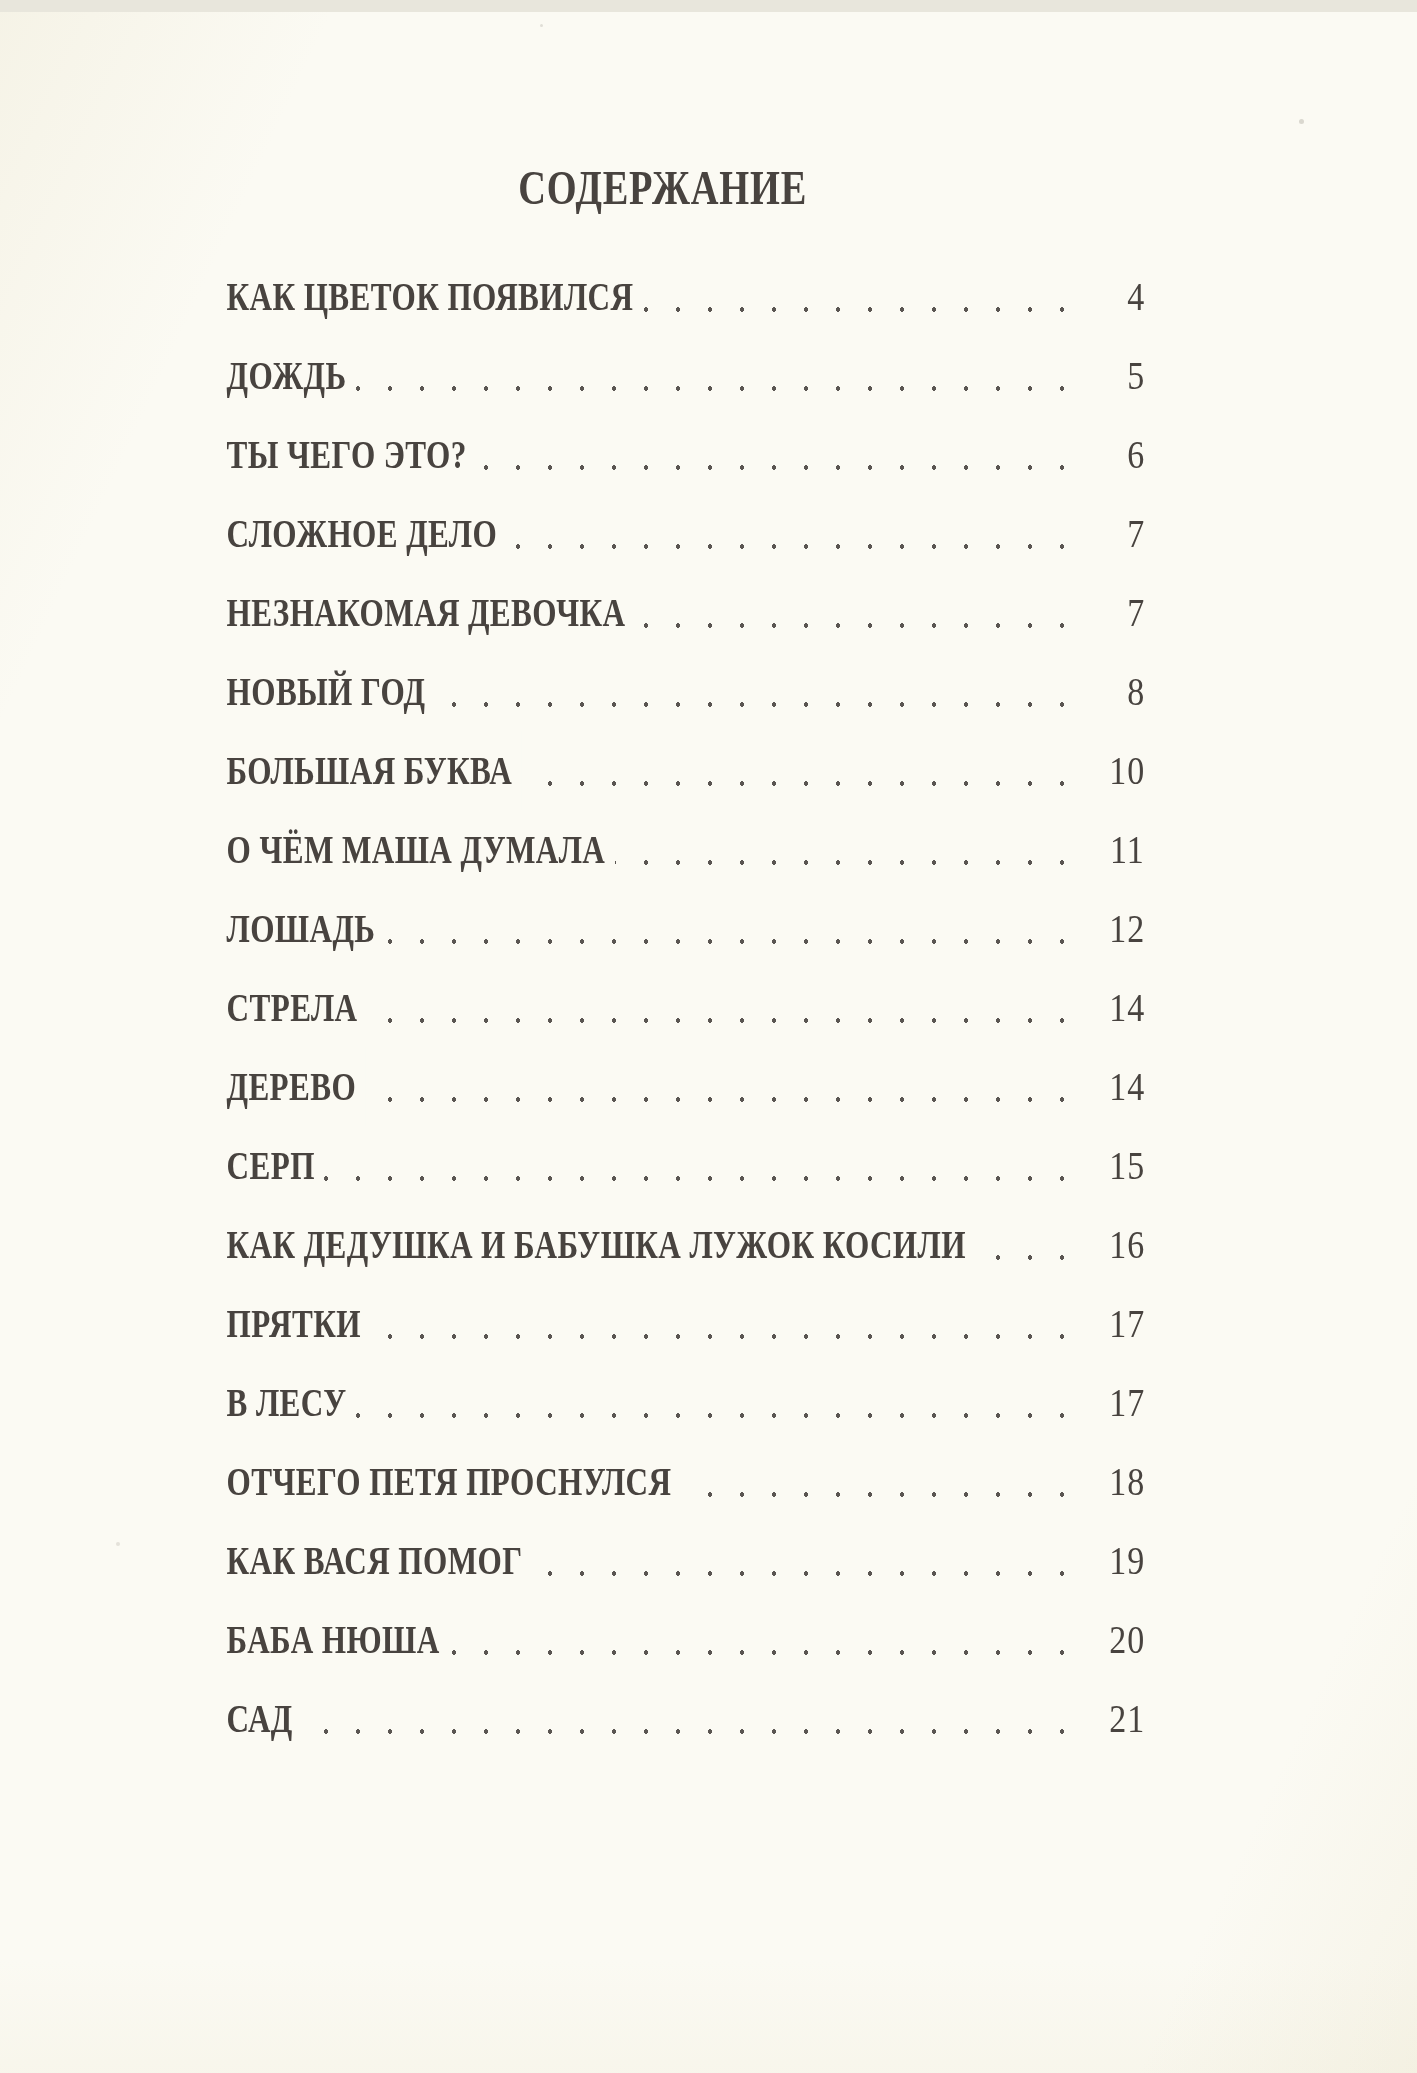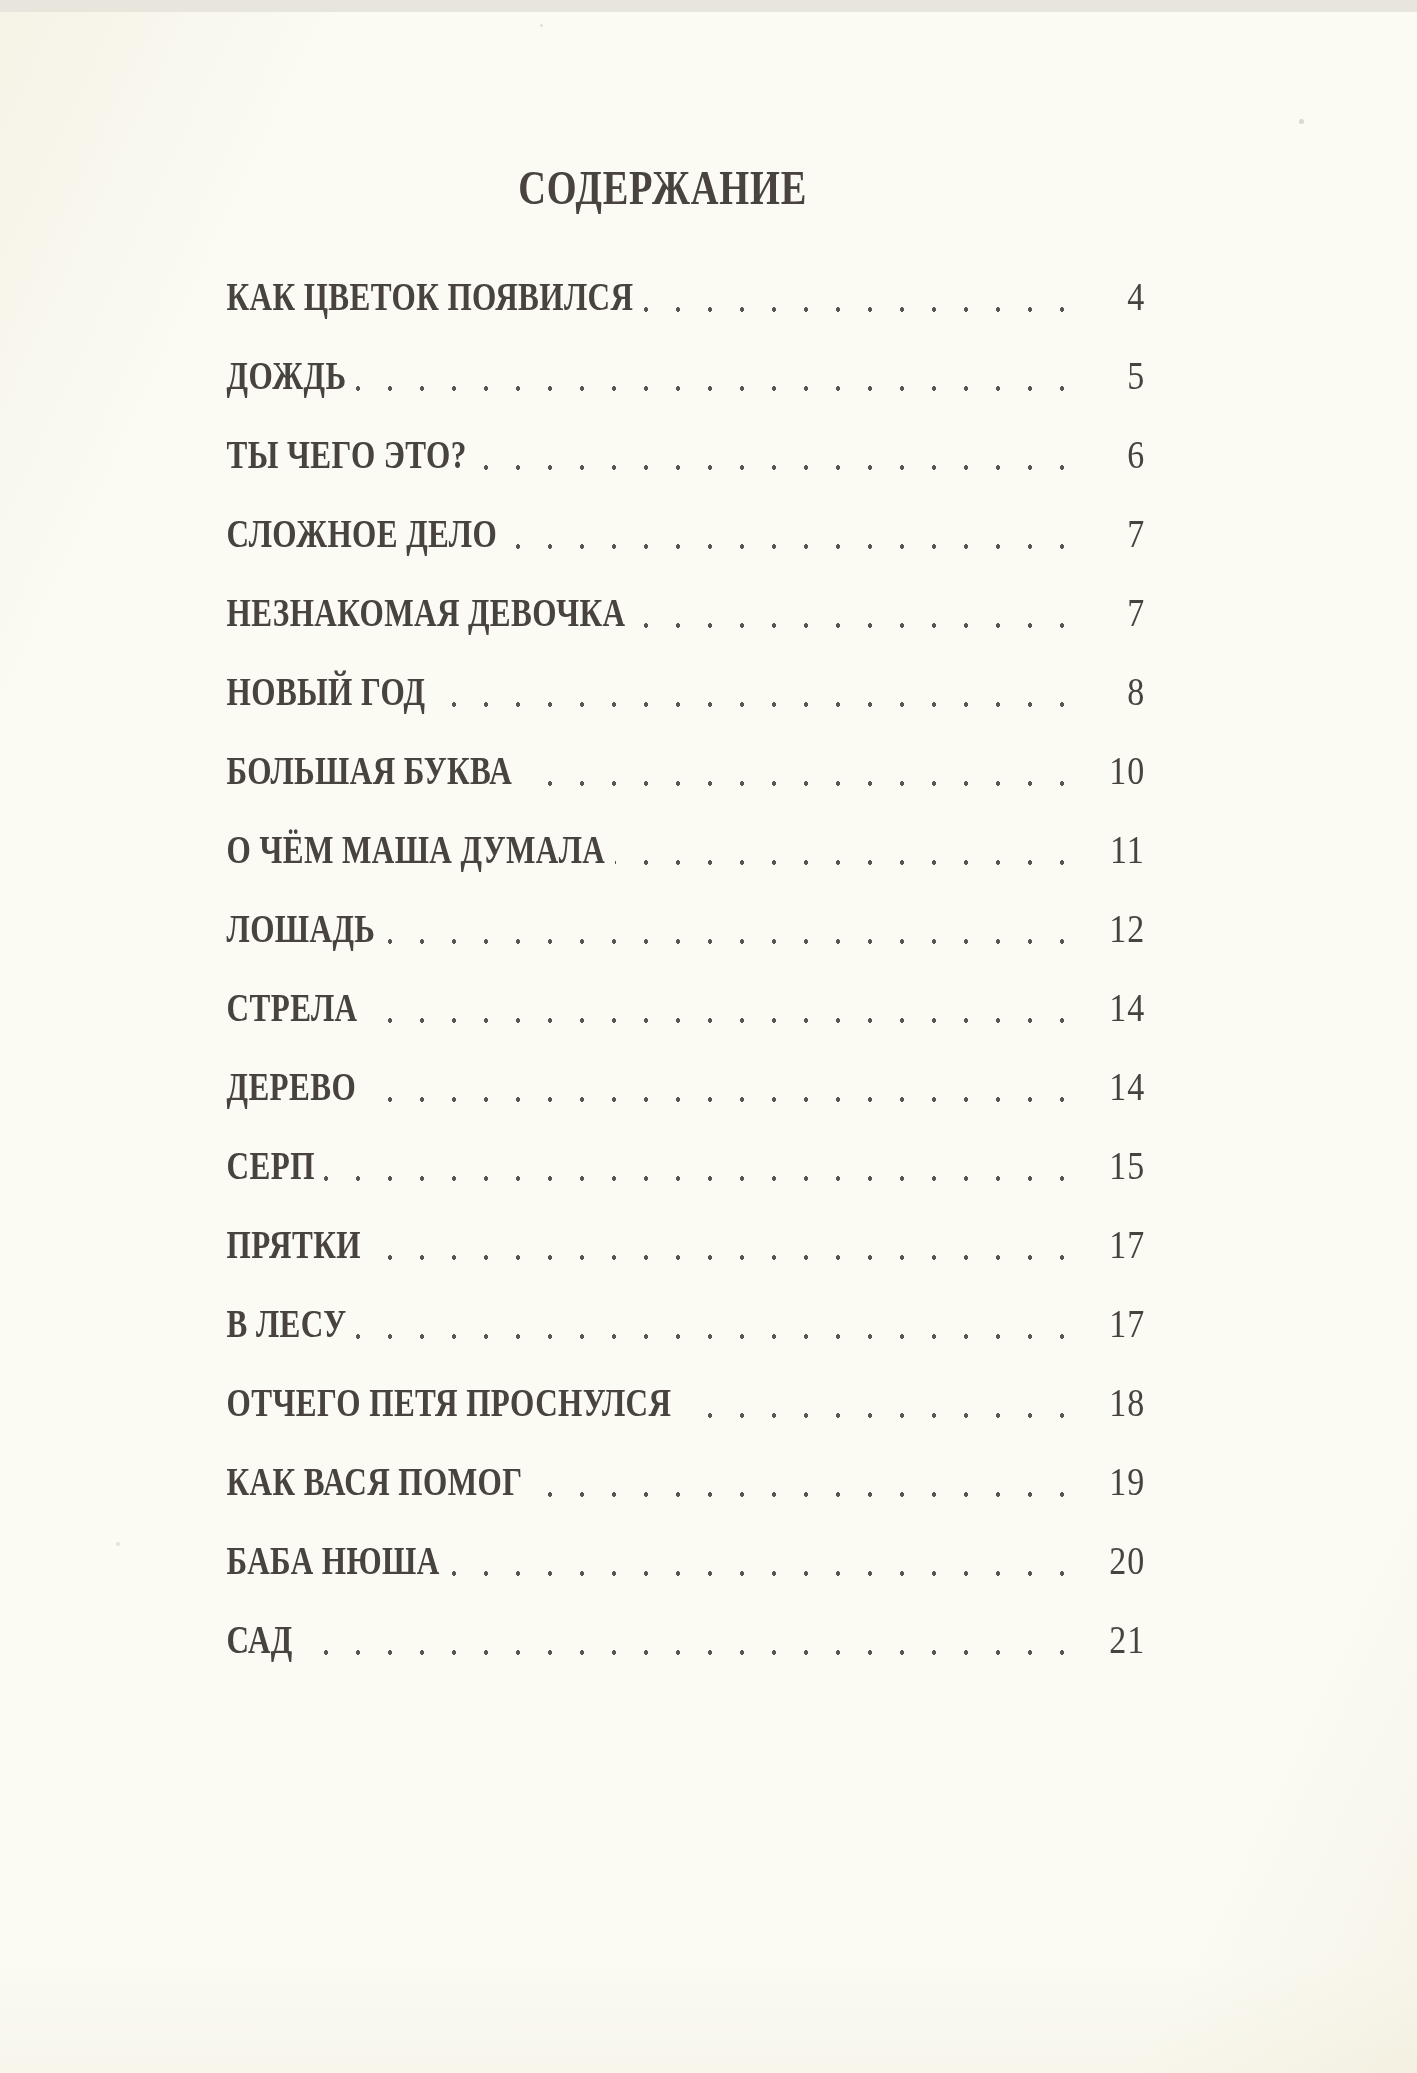--- a/index.html
+++ b/index.html
@@ -121,20 +121,24 @@
       </div>
       <div class="row">
         <span class="t">ДЕРЕВО</span>
         <span class="p">14</span>
       </div>
       <div class="row">
         <span class="t">СЕРП</span>
         <span class="p">15</span>
       </div>
       <div class="row">
+        <span class="t">КАК ДЕДУШКА И БАБУШКА ЛУЖОК КОСИЛИ</span>
+        <span class="p">16</span>
+      </div>
+      <div class="row">
         <span class="t">ПРЯТКИ</span>
         <span class="p">17</span>
       </div>
       <div class="row">
         <span class="t">В ЛЕСУ</span>
         <span class="p">17</span>
       </div>
       <div class="row">
         <span class="t">ОТЧЕГО ПЕТЯ ПРОСНУЛСЯ</span>
         <span class="p">18</span>

